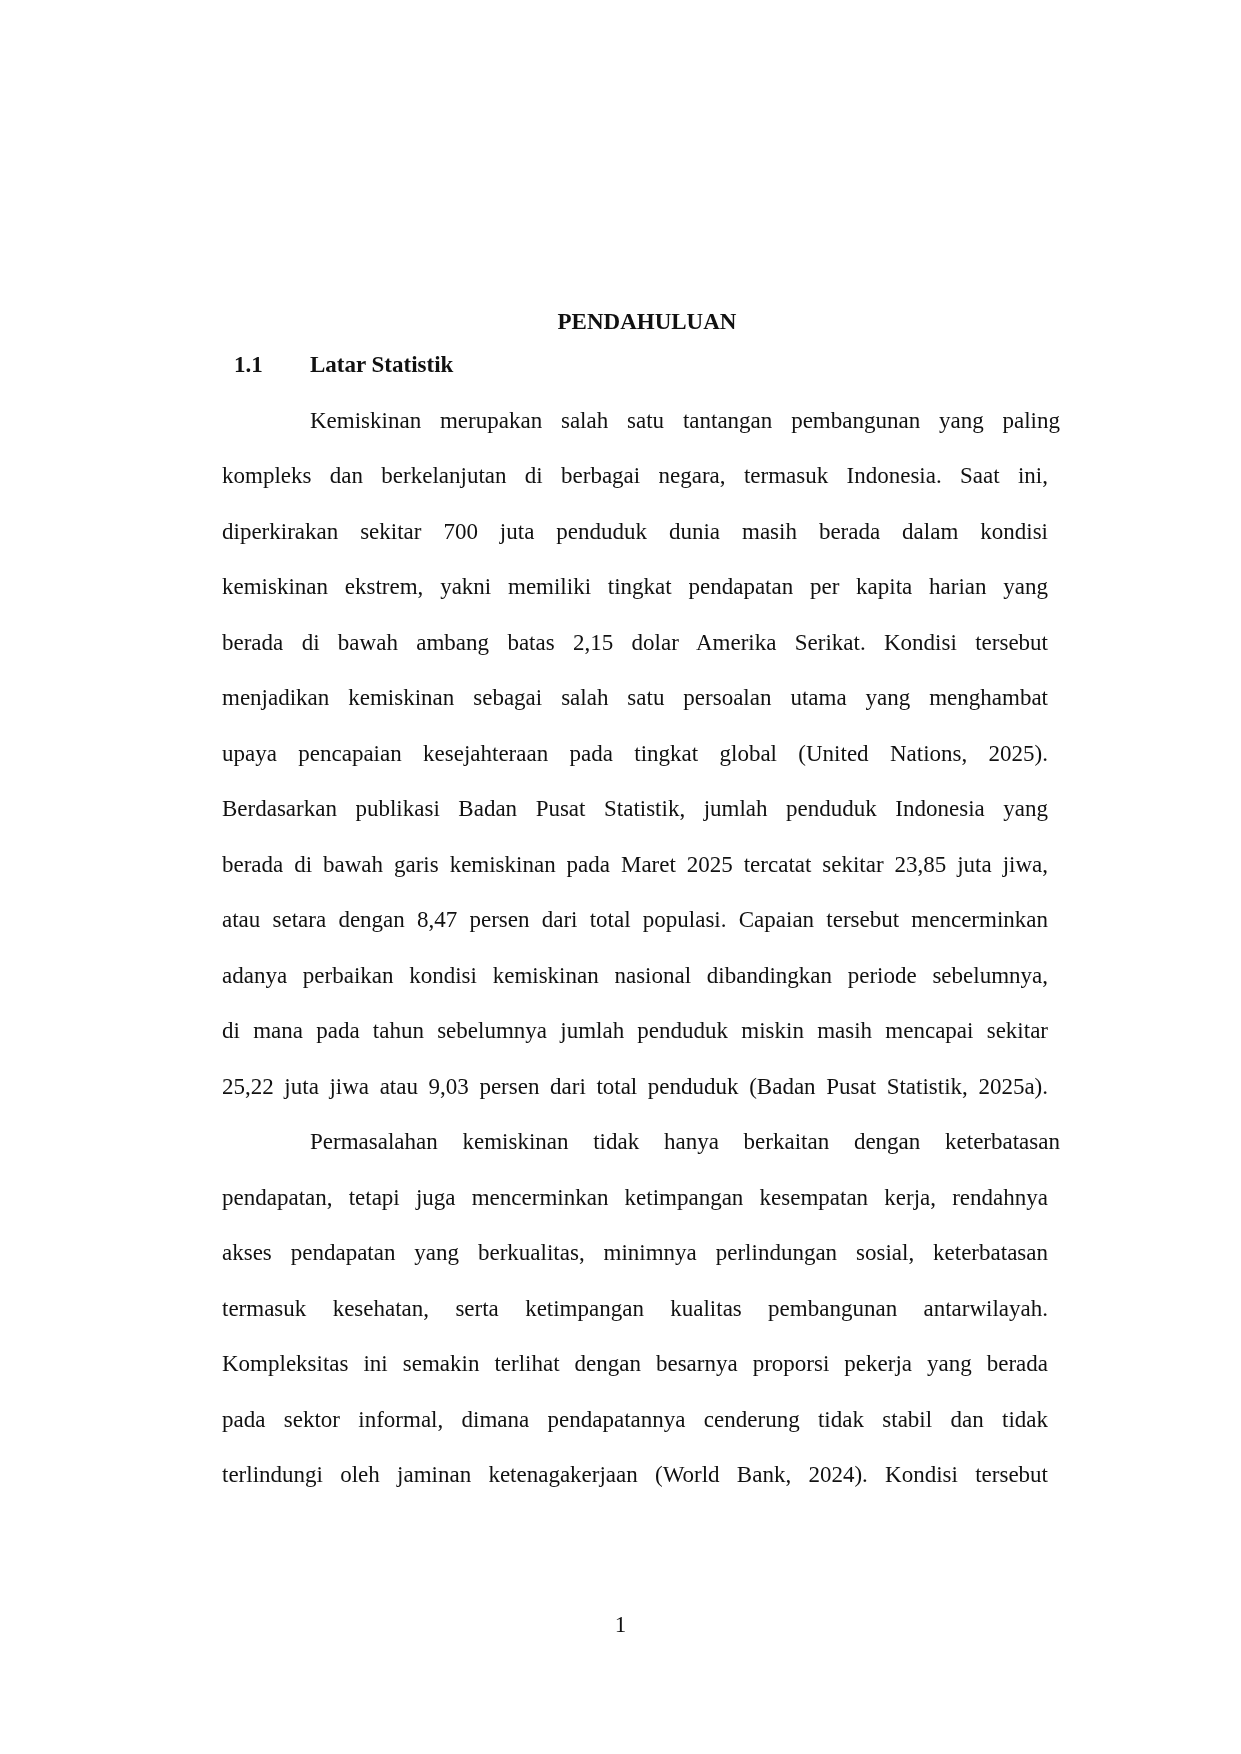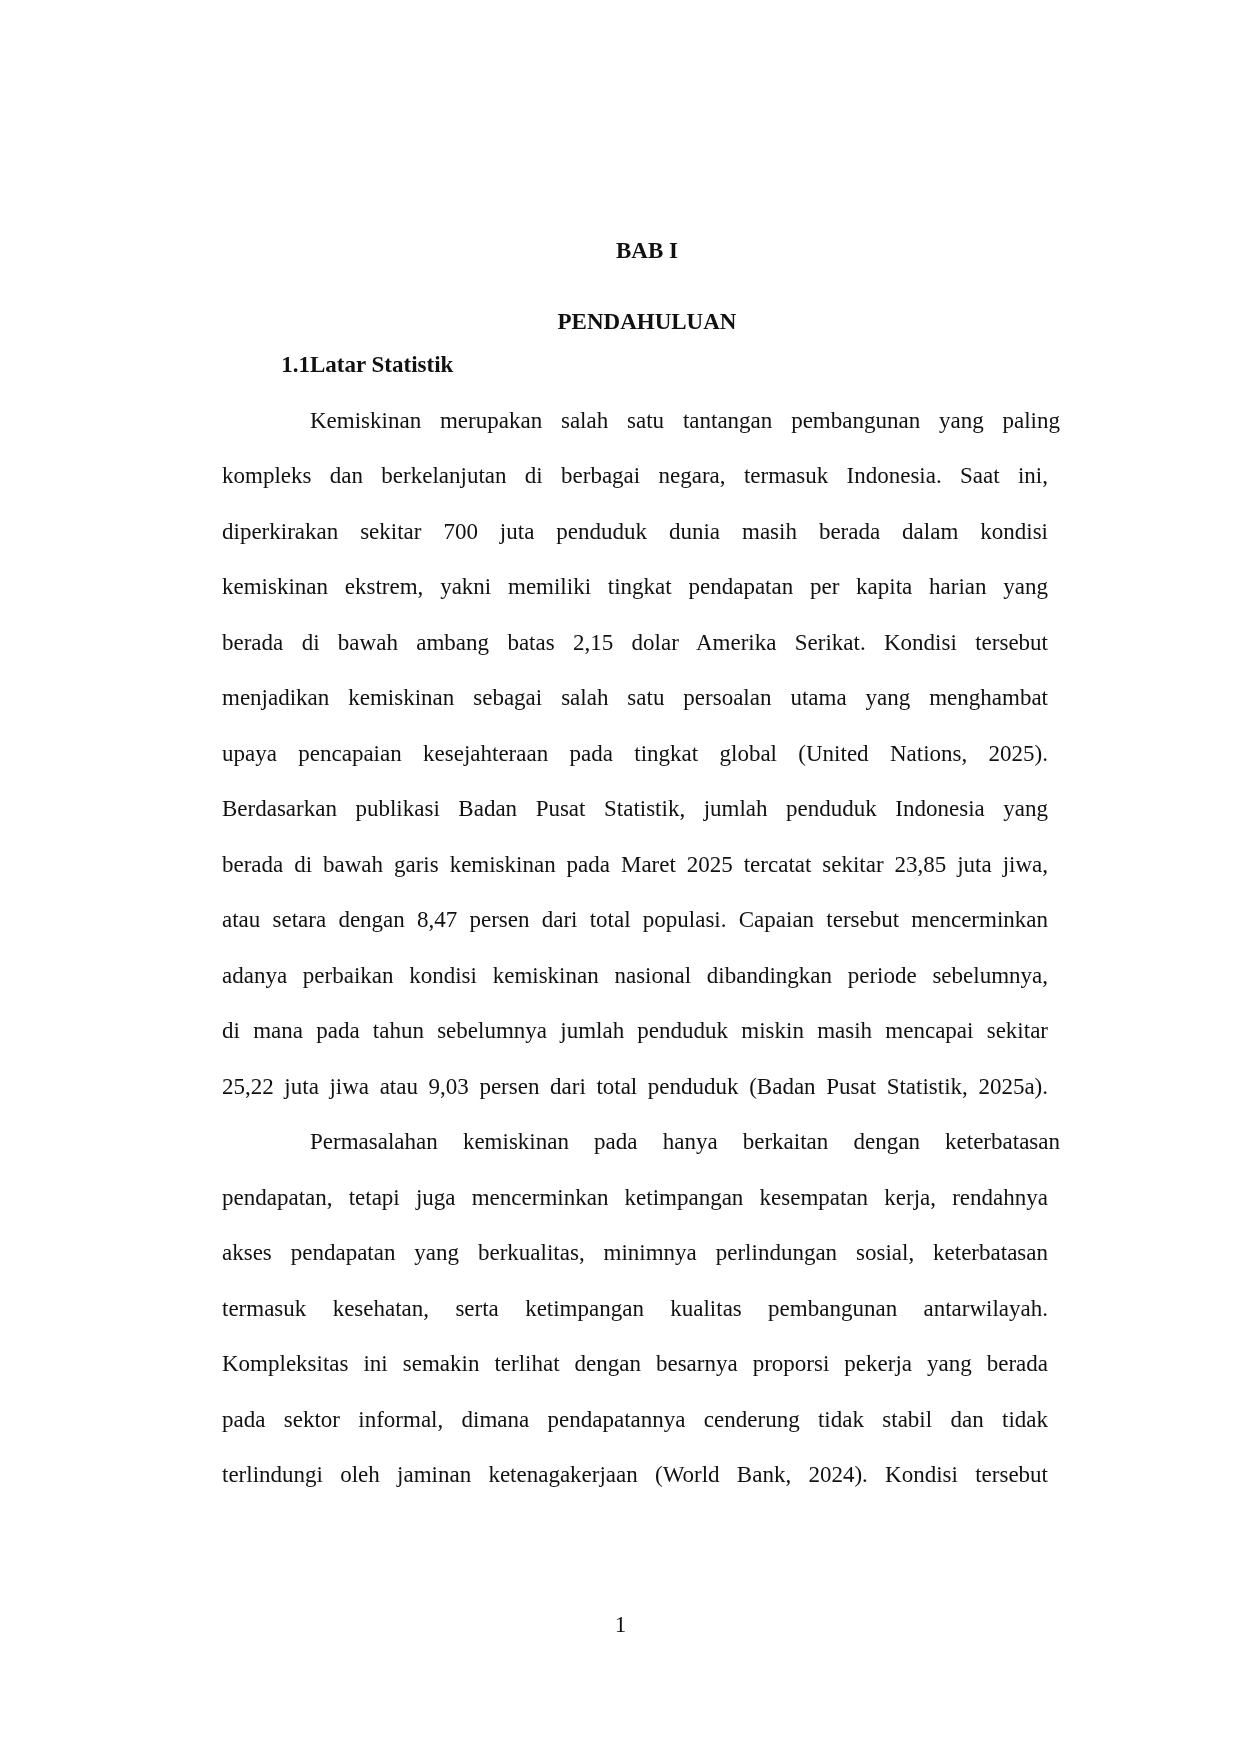--- a/index.html
+++ b/index.html
@@ -2,33 +2,32 @@
 <html><head>
 <meta charset="utf-8">
 <style>
   html, body { margin: 0; padding: 0; background: #ffffff; }
   body { width: 1241px; height: 1754px; position: relative; overflow: hidden;
          font-family: "Liberation Serif", serif; color: #111111; }
   .page { position: absolute; left: 0; top: 0; width: 1241px; height: 1754px; background: #ffffff; }
   .heading { position: absolute; left: 234px; width: 826px; text-align: center;
              font-weight: bold; font-size: 23px; line-height: 28px; }
   .sec { position: absolute; left: 234px; top: 351px; font-weight: bold; font-size: 23px; line-height: 28px; }
-  .sec .num { display: inline-block; width: 76px; text-align: right; }
+  .sec .num { display: inline-block; width: 76px; }
   .line { position: absolute; left: 222px; width: 826px; font-size: 23px; line-height: 28px;
           white-space: nowrap; text-align: justify; text-align-last: justify; }
   .line.indent { left: 310px; width: 750px; }
   .line.last { text-align-last: justify; }
   .pagenum { position: absolute; left: 0; width: 1241px; top: 1611px; text-align: center;
              font-size: 23px; line-height: 28px; }
 </style>
 </head>
 <body>
 
 <div class="page">
-  <div class="heading" style="top:237px">BAB I</div>
   <div class="heading" style="top:308px">PENDAHULUAN</div>
 
   <div class="sec">
     <span class="num">1.1</span><span>Latar Statistik</span>
   </div>
 
   <div>
     <div class="line indent" style="top:407px">Kemiskinan merupakan salah satu tantangan pembangunan yang paling</div>
     <div class="line" style="top:462px">kompleks dan berkelanjutan di berbagai negara, termasuk Indonesia.  Saat ini,</div>
     <div class="line" style="top:518px">diperkirakan sekitar 700 juta penduduk dunia masih berada dalam kondisi</div>
@@ -38,21 +37,21 @@
     <div class="line" style="top:740px">upaya pencapaian kesejahteraan pada tingkat global (United Nations, 2025).</div>
     <div class="line" style="top:795px">Berdasarkan publikasi Badan Pusat Statistik, jumlah penduduk Indonesia yang</div>
     <div class="line" style="top:851px">berada di bawah garis kemiskinan pada Maret 2025 tercatat sekitar 23,85 juta jiwa,</div>
     <div class="line" style="top:906px">atau setara dengan 8,47 persen dari total populasi. Capaian tersebut mencerminkan</div>
     <div class="line" style="top:962px">adanya perbaikan kondisi kemiskinan nasional dibandingkan periode sebelumnya,</div>
     <div class="line" style="top:1017px">di mana pada tahun sebelumnya jumlah penduduk miskin masih mencapai sekitar</div>
     <div class="line last" style="top:1073px">25,22 juta jiwa atau 9,03 persen dari total penduduk (Badan Pusat Statistik, 2025a).</div>
   </div>
 
   <div>
-    <div class="line indent" style="top:1128px">Permasalahan kemiskinan pada hanya berkaitan dengan keterbatasan</div>
+    <div class="line indent" style="top:1128px">Permasalahan kemiskinan tidak hanya berkaitan dengan keterbatasan</div>
     <div class="line" style="top:1184px">pendapatan, tetapi juga mencerminkan ketimpangan kesempatan kerja, rendahnya</div>
     <div class="line" style="top:1239px">akses pendapatan yang berkualitas, minimnya perlindungan sosial, keterbatasan</div>
     <div class="line" style="top:1295px">termasuk kesehatan, serta ketimpangan kualitas pembangunan antarwilayah.</div>
     <div class="line" style="top:1350px">Kompleksitas ini semakin terlihat dengan besarnya proporsi pekerja yang berada</div>
     <div class="line" style="top:1406px">pada sektor informal, dimana pendapatannya cenderung tidak stabil dan tidak</div>
     <div class="line" style="top:1461px">terlindungi oleh jaminan ketenagakerjaan (World Bank, 2024). Kondisi tersebut</div>
   </div>
 
   <div class="pagenum">1</div>
 </div>

